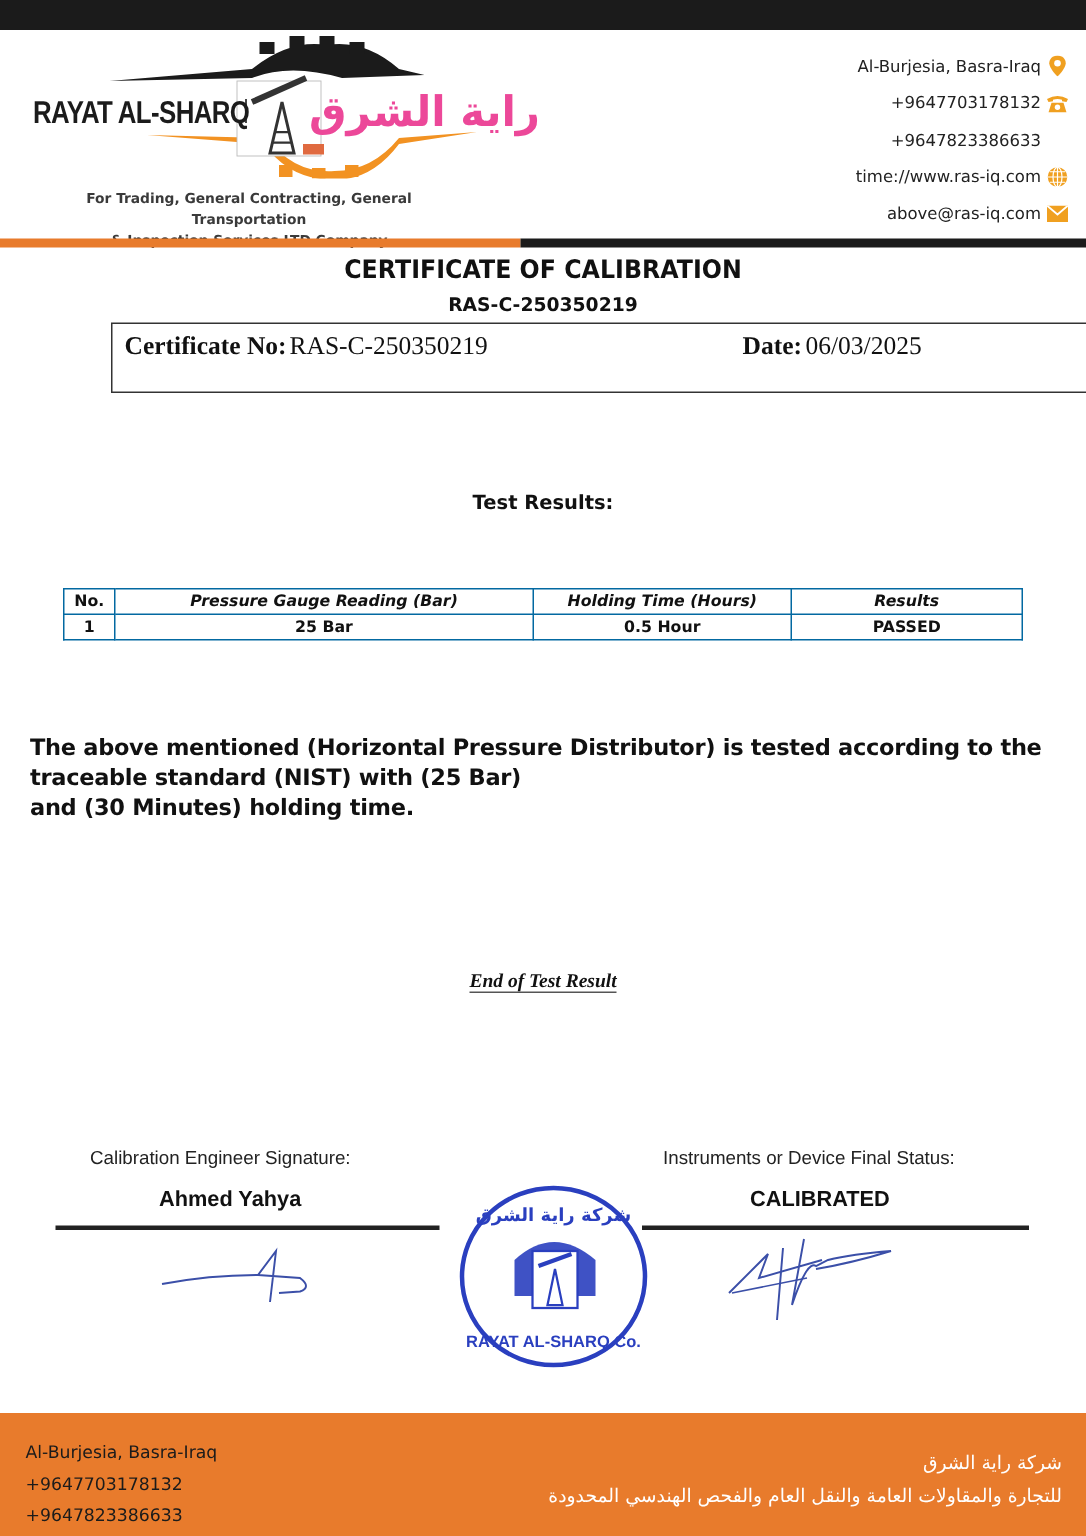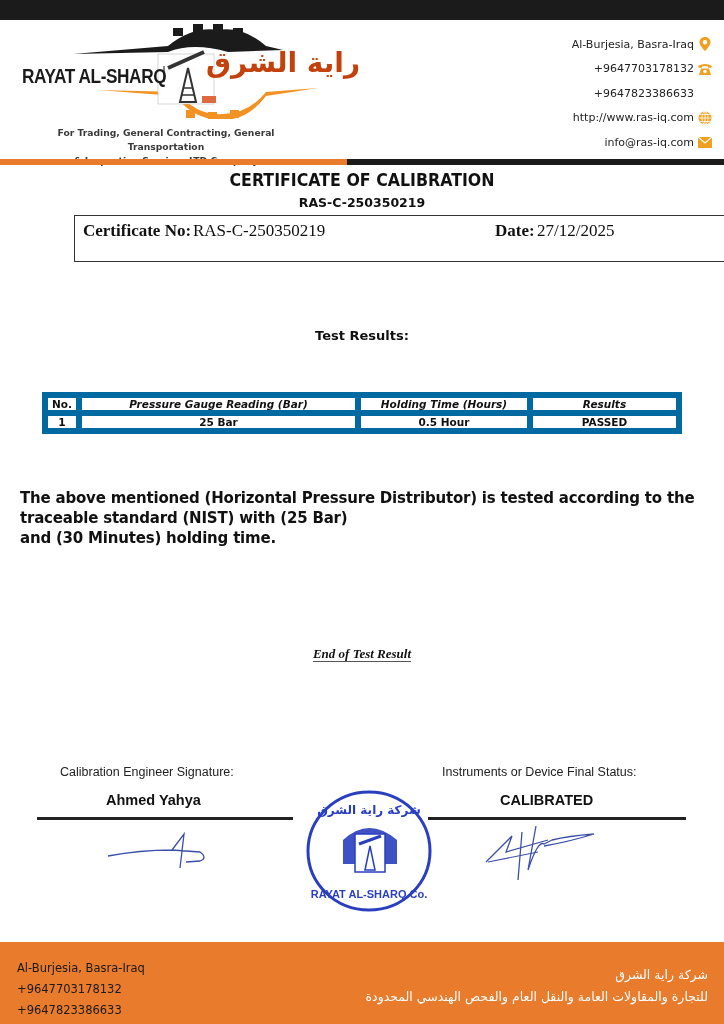--- a/index.html
+++ b/index.html
@@ -4,21 +4,21 @@
 <style>
   * { margin: 0; padding: 0; box-sizing: border-box; }
   html, body { width: 724px; height: 1024px; background: #ffffff; overflow: hidden; }
   body { position: relative; font-family: "Liberation Sans", sans-serif; color: #111; }
 
   .top-bar { position: absolute; left: 0; top: 0; width: 724px; height: 20px; background: #1b1b1b; }
 
   
   .logo { position: absolute; left: 18px; top: 24px; width: 310px; height: 95px; }
   .logo-en { position: absolute; left: 4px; top: 40px; font-family: "Liberation Sans", sans-serif; font-weight: bold; font-size: 21px; letter-spacing: -0.5px; transform: scaleX(0.82); transform-origin: left center; color: #1b1b1b; white-space: nowrap; }
-  .logo-ar { position: absolute; left: 188px; top: 22px; font-family: "DejaVu Sans", sans-serif; font-weight: bold; font-size: 28px; color: #c2410c; direction: rtl; white-space: nowrap; }
+  .logo-ar { position: absolute; left: 188px; top: 34px; font-family: "DejaVu Sans", sans-serif; font-weight: bold; font-size: 28px; color: #ec4899; direction: rtl; white-space: nowrap; }
   .logo svg { position: absolute; left: 0; top: 0; }
   .tagline { position: absolute; left: 18px; top: 126px; width: 296px; text-align: center; font-family: "DejaVu Sans", sans-serif; font-weight: bold; font-size: 9.2px; line-height: 14px; color: #3a3a3a; }
 
   
   .contacts { position: absolute; right: 12px; top: 32px; text-align: right; font-family: "DejaVu Sans", sans-serif; font-size: 11px; color: #222; }
   .contact-row { height: 24.5px; display: flex; justify-content: flex-end; align-items: center; gap: 4px; }
   .cicon { width: 14px; height: 14px; display: inline-flex; align-items: center; justify-content: center; color: #f0a020; font-size: 13px; }
 
   .divider-orange { position: absolute; left: 0; top: 159px; width: 347px; height: 6px; background: #e87b2c; }
   .divider-dark { position: absolute; left: 347px; top: 159px; width: 377px; height: 6px; background: #1b1b1b; }
@@ -28,21 +28,21 @@
   .subtitle { position: absolute; left: 0; top: 195px; width: 724px; text-align: center; font-family: "DejaVu Sans", sans-serif; font-weight: bold; font-size: 12.5px; }
 
   .info-box { position: absolute; left: 74px; top: 215px; width: 673px; height: 47px; border: 1.2px solid #333; font-family: "Liberation Serif", serif; font-size: 17px; }
   .info-row { position: absolute; left: 8px; right: 8px; height: 18px; }
   .lbl { position: absolute; font-weight: bold; }
   .val { position: absolute; }
 
   .section-title { position: absolute; left: 0; top: 328px; width: 724px; text-align: center; font-family: "DejaVu Sans", sans-serif; font-weight: bold; font-size: 13px; }
 
   table.results { position: absolute; left: 42px; top: 392px; width: 640px; border-collapse: collapse; font-family: "DejaVu Sans", sans-serif; font-size: 10.5px; }
-  table.results td, table.results th { border: 6px solid #0369a1; height: 17px; text-align: center; padding: 0 4px; }
+  table.results td, table.results th { border: 1px solid #0369a1; height: 17px; text-align: center; padding: 0 4px; }
   table.results th { font-weight: bold; font-style: italic; }
   th.c-no { font-weight: bold !important; font-style: normal !important; width: 34px; }
   th.c-pg { font-weight: bold !important; width: 279px; }
   th.c-ht { width: 172px; }
   td.b { font-weight: bold; }
 
   .statement { position: absolute; left: 20px; top: 488px; width: 684px; font-family: "DejaVu Sans", sans-serif; font-weight: bold; font-size: 15px; line-height: 20px; letter-spacing: -0.2px; }
 
   .end-text { position: absolute; left: 0; top: 646px; width: 724px; text-align: center; font-family: "Liberation Serif", serif; font-weight: bold; font-style: italic; font-size: 13px; }
   .end-text span { border-bottom: 1.5px solid #555; }
@@ -111,52 +111,52 @@
           <path d="M3 5.5 L11 5.5 L13 12 L1 12 Z" fill="#f0a020"></path>
           <circle cx="7" cy="8.5" r="1.8" fill="#fff"></circle>
         </svg>
     </span>
   </div>
   <div class="contact-row">
     <span>+9647823386633</span>
     <span class="cicon"></span>
   </div>
   <div class="contact-row">
-    <span>http://www.ras-iq.com</span>
+    <span>time://www.ras-iq.com</span>
     <span class="cicon">
       <svg width="14" height="14" viewBox="0 0 14 14">
           <circle cx="7" cy="7" r="6.5" fill="#f0a020"></circle>
           <path d="M0.5 7 H13.5 M7 0.5 V13.5 M2 3.5 H12 M2 10.5 H12" stroke="#fff" stroke-width="0.8"></path>
           <ellipse cx="7" cy="7" rx="3" ry="6.5" fill="none" stroke="#fff" stroke-width="0.8"></ellipse>
         </svg>
     </span>
   </div>
   <div class="contact-row">
-    <span>info@ras-iq.com</span>
+    <span>above@ras-iq.com</span>
     <span class="cicon">
       <svg width="14" height="11" viewBox="0 0 14 11">
           <rect x="0" y="0" width="14" height="11" fill="#f0a020"></rect>
           <path d="M0 0 L7 6 L14 0" fill="none" stroke="#fff" stroke-width="1.2"></path>
         </svg>
     </span>
   </div>
 </div>
 
 <div class="divider-orange"></div>
 <div class="divider-dark"></div>
 
 <div class="title">CERTIFICATE OF CALIBRATION</div>
 <div class="subtitle">RAS-C-250350219</div>
 
 <div class="info-box">
   <div class="info-row" style="top:5px;">
     <span class="lbl" style="left:0;">Certificate No:</span>
     <span class="val" style="left:110px;">RAS-C-250350219</span>
     <span class="lbl" style="left:412px;">Date:</span>
-    <span class="val" style="left:454px;">27/12/2025</span>
+    <span class="val" style="left:454px;">06/03/2025</span>
   </div>
 </div>
 
 <div class="section-title">Test Results:</div>
 
 <table class="results">
   <thead>
     <tr>
       <th class="c-no">No.</th>
       <th class="c-pg">Pressure Gauge Reading (Bar)</th>

